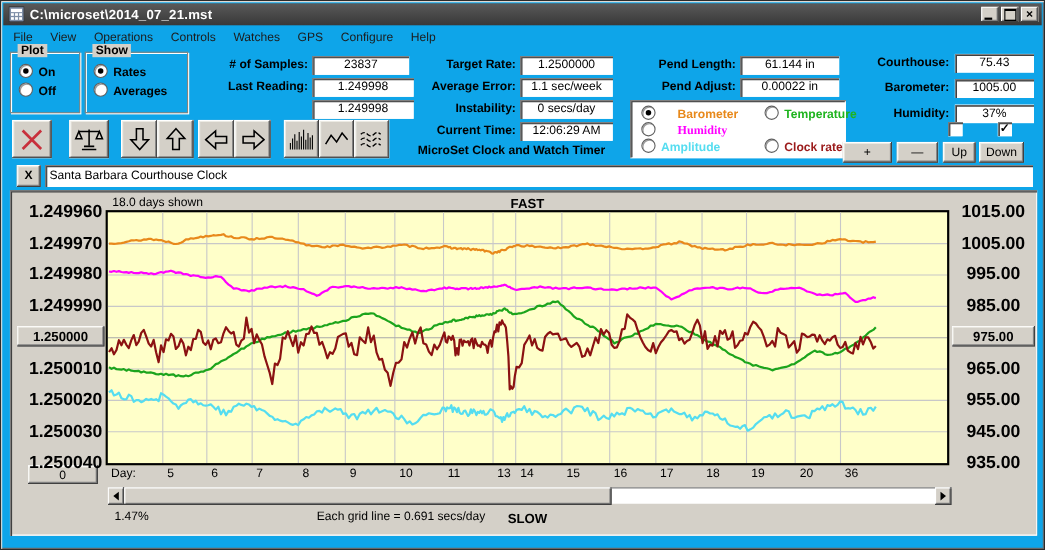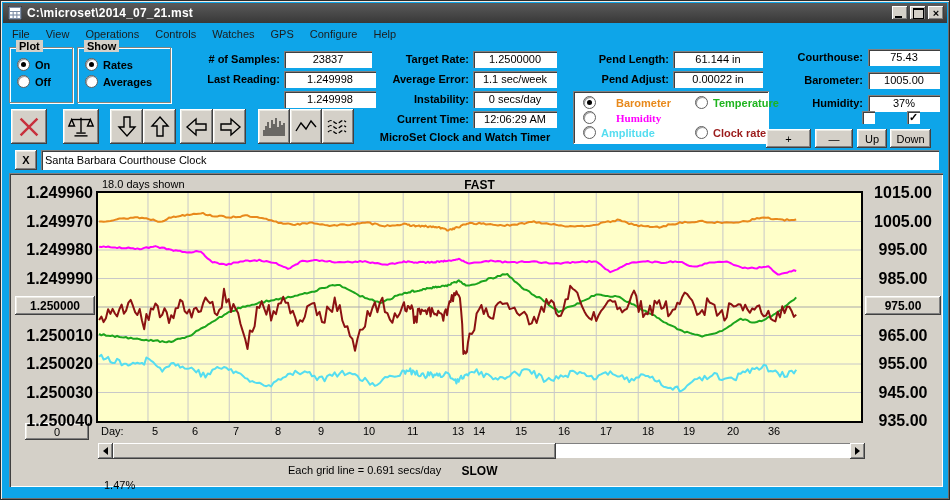--- a/index.html
+++ b/index.html
@@ -250,21 +250,21 @@
     <div class="sb">
       <span class="sbbtn" style="left:0;">
           <span class="tri l"></span>
         </span>
       <span class="thumb"></span>
       <span class="sbbtn" style="right:0;">
           <span class="tri r"></span>
         </span>
     </div>
 
-    <div class="abs" style="left:95px;top:306px;">1.47%</div>
+    <div class="abs" style="left:95px;top:291px;">1.47%</div>
     <div class="abs" style="left:279px;top:291px;">Each grid line = 0.691 secs/day</div>
     <div class="abs" style="left:89px;width:763px;top:291px;text-align:center;font-weight:bold;font-size:12px;">SLOW</div>
   <div class="axis-lbl" style="left: 4px; width: 80px; text-align: right; top: 13px;">1.249960</div>
       <div class="axis-lbl" style="left: 4px; width: 80px; text-align: right; top: 42px;">1.249970</div>
       <div class="axis-lbl" style="left: 4px; width: 80px; text-align: right; top: 70px;">1.249980</div>
       <div class="axis-lbl" style="left: 4px; width: 80px; text-align: right; top: 99px;">1.249990</div>
       <div class="axis-lbl" style="left: 4px; width: 80px; text-align: right; top: 156px;">1.250010</div>
       <div class="axis-lbl" style="left: 4px; width: 80px; text-align: right; top: 184px;">1.250020</div>
       <div class="axis-lbl" style="left: 4px; width: 80px; text-align: right; top: 213px;">1.250030</div>
       <div class="axis-lbl" style="left: 4px; width: 80px; text-align: right; top: 241px;">1.250040</div>

